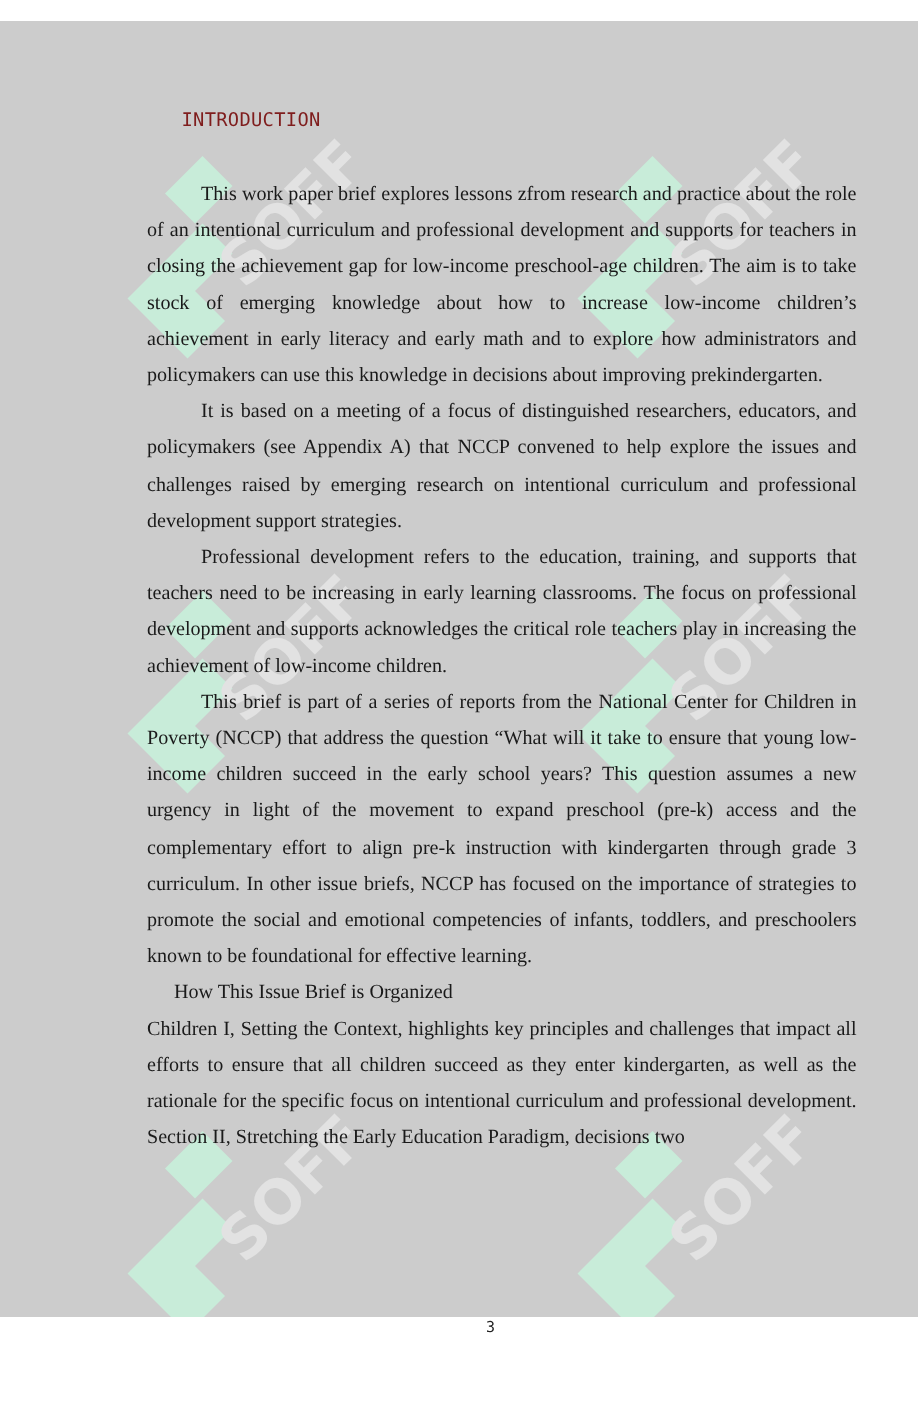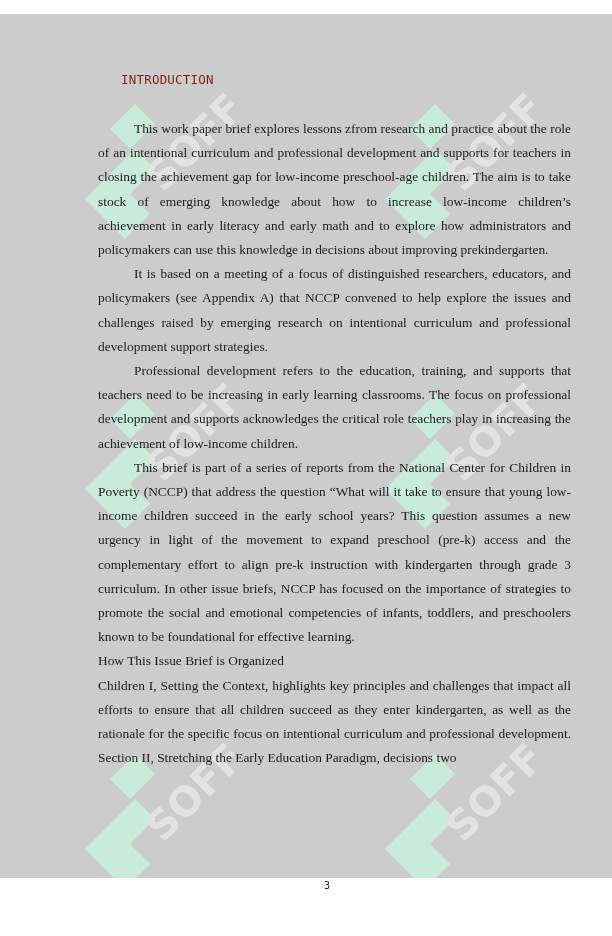--- a/index.html
+++ b/index.html
@@ -15,21 +15,21 @@
       font-family: "Liberation Serif", serif; font-size: 13.4px; color: #1a1a1a;
     }
     .heading {
       position: absolute; left: 36px; top: 58px; margin: 0;
       font-family: "DejaVu Sans Mono", monospace; font-size: 12.5px; font-weight: normal;
       color: #7f1d1d; letter-spacing: 0.2px;
     }
     .body-text { position: absolute; left: 13px; top: 103px; width: 473px; }
     .body-text p { margin: 0; line-height: 24.2px; text-align: justify; }
     .body-text p.indent { text-indent: 36px; }
-    .body-text p.subhead { text-align: left; }
+    .body-text p.subhead { text-align: left; margin-left: 18px; }
     .body-text b { font-weight: normal; margin-top: 40px; }
     .page-number {
       position: absolute; left: 0; top: 880px; width: 612px; text-align: center;
       font-family: "DejaVu Sans Mono", monospace; font-size: 10px; color: #222;
       padding-left: 42px; box-sizing: border-box;
     }
   </style>
 </head>
 <body>
 

